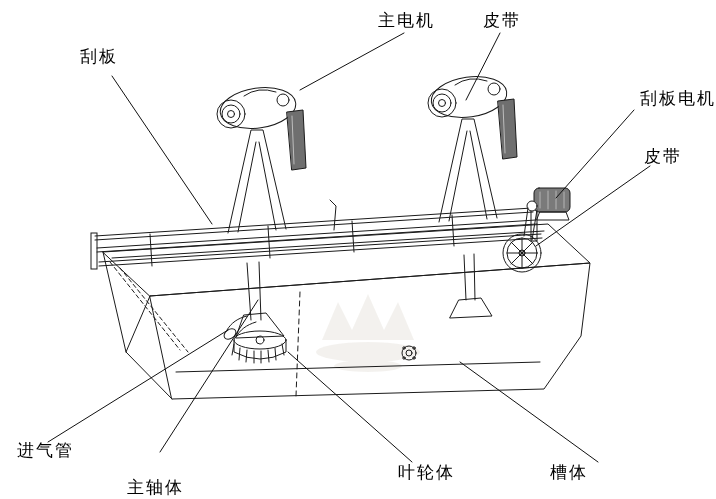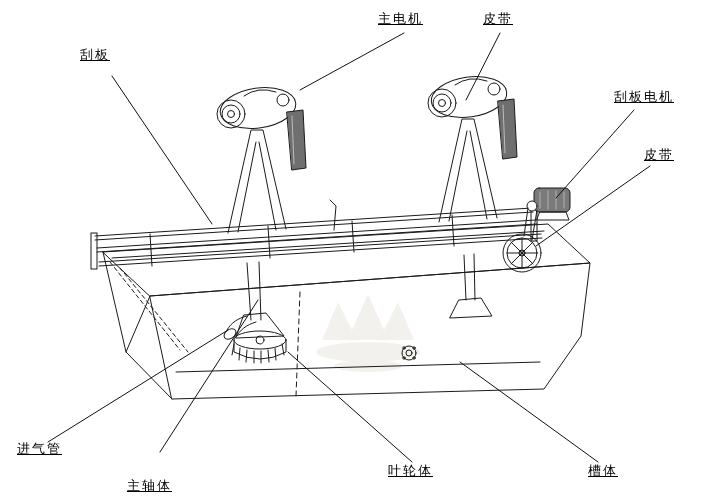--- a/index.html
+++ b/index.html
@@ -6,26 +6,25 @@
   .canvas{
     position:relative;
     width:716px;height:499px;
     background:#ffffff;
     font-family:"Liberation Sans", sans-serif;
     overflow:hidden;
   }
   .drawing{position:absolute;left:0;top:0;}
   .label{
     position:absolute;
-    font-size:13px;
+    font-size:17px;
     color:#000;
     letter-spacing:2px;
     white-space:nowrap;
     line-height:1;
-    text-decoration:underline;
   }
 </style>
 </head>
 <body>
 
 <div class="canvas">
 
   <svg class="drawing" width="716" height="499" viewBox="0 0 716 499" stroke="#1b1b1b" stroke-width="1" fill="none" stroke-linecap="round">
 
     <g opacity="0.16" fill="#b8ae9c" stroke="none">
@@ -149,25 +148,25 @@
       <path d="M598,462 L460,362"></path>
     </g>
   </svg>
 
   <span class="label" style="left:378px;top:12px">主电机</span>
 
   <span class="label" style="left:483px;top:12px">皮带</span>
 
   <span class="label" style="left:80px;top:48px">刮板</span>
 
-  <span class="label" style="left:614px;top:90px">刮板电机</span>
+  <span class="label" style="left:640px;top:90px">刮板电机</span>
 
   <span class="label" style="left:644px;top:148px">皮带</span>
 
   <span class="label" style="left:17px;top:442px">进气管</span>
 
   <span class="label" style="left:127px;top:479px">主轴体</span>
 
-  <span class="label" style="left:388px;top:464px">叶轮体</span>
+  <span class="label" style="left:398px;top:464px">叶轮体</span>
 
-  <span class="label" style="left:588px;top:464px">槽体</span>
+  <span class="label" style="left:550px;top:464px">槽体</span>
 
 </div>
 
 </body></html>

